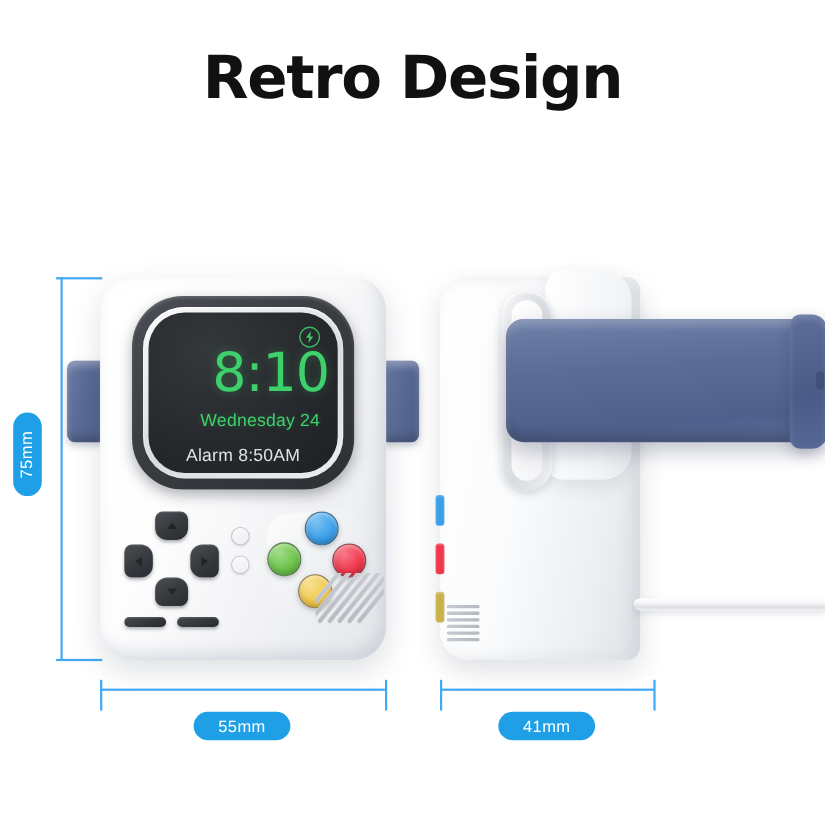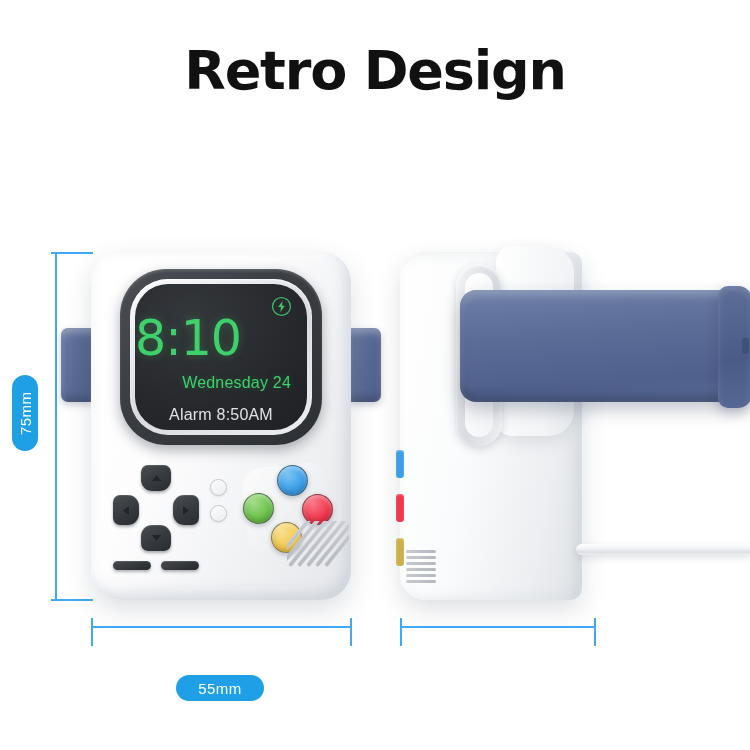--- a/index.html
+++ b/index.html
@@ -88,21 +88,21 @@
     position:absolute;left:5px;top:5px;right:5px;bottom:5px;
     border-radius:33px;
     background:radial-gradient(118% 118% at 32% 24%,#34373b 0%,#26282c 52%,#1b1d20 100%);
     overflow:hidden;
   }
   .bolt{
     position:absolute;right:15px;top:12px;width:21px;height:21px;
   }
   .wtime{
     position:absolute;left:0;right:8px;top:30px;
-    text-align:left;
+    text-align:right;
     color:#3ED16B;
     font-size:49px;font-weight:400;letter-spacing:-1px;line-height:1;
     font-family:"DejaVu Sans","Liberation Sans",sans-serif;
     text-shadow:0 0 10px rgba(62,209,107,.32);
   }
   .wdate{
     position:absolute;right:16px;top:90px;
     color:#3ED16B;font-size:16px;letter-spacing:.2px;
     text-shadow:0 0 7px rgba(62,209,107,.26);
   }
@@ -337,21 +337,24 @@
       <div class="sgslot" style="top:26px;"></div>
       <div class="sgslot" style="top:32px;"></div>
     </div>
 
     <div class="cable"></div>
   </div>
 
   <div class="dim-line dim-h" style="left:91px;top:626px;width:260px;"></div>
   <div class="tick tick-v" style="left:91px;top:618px;"></div>
   <div class="tick tick-v" style="left:350px;top:618px;"></div>
-  <div class="pill" style="left:176px;top:647px;width:88px;height:26px;margin-top:28px;">
+  <div class="pill" style="left:176px;top:647px;width:88px;height:26px;">
       <span>55mm</span>
     </div>
 
   <div class="dim-line dim-h" style="left:400px;top:626px;width:195px;"></div>
   <div class="tick tick-v" style="left:400px;top:618px;"></div>
   <div class="tick tick-v" style="left:594px;top:618px;"></div>
+  <div class="pill" style="left:453px;top:647px;width:88px;height:26px;">
+      <span>41mm</span>
+    </div>
 
 </div>
 
 </body></html>

